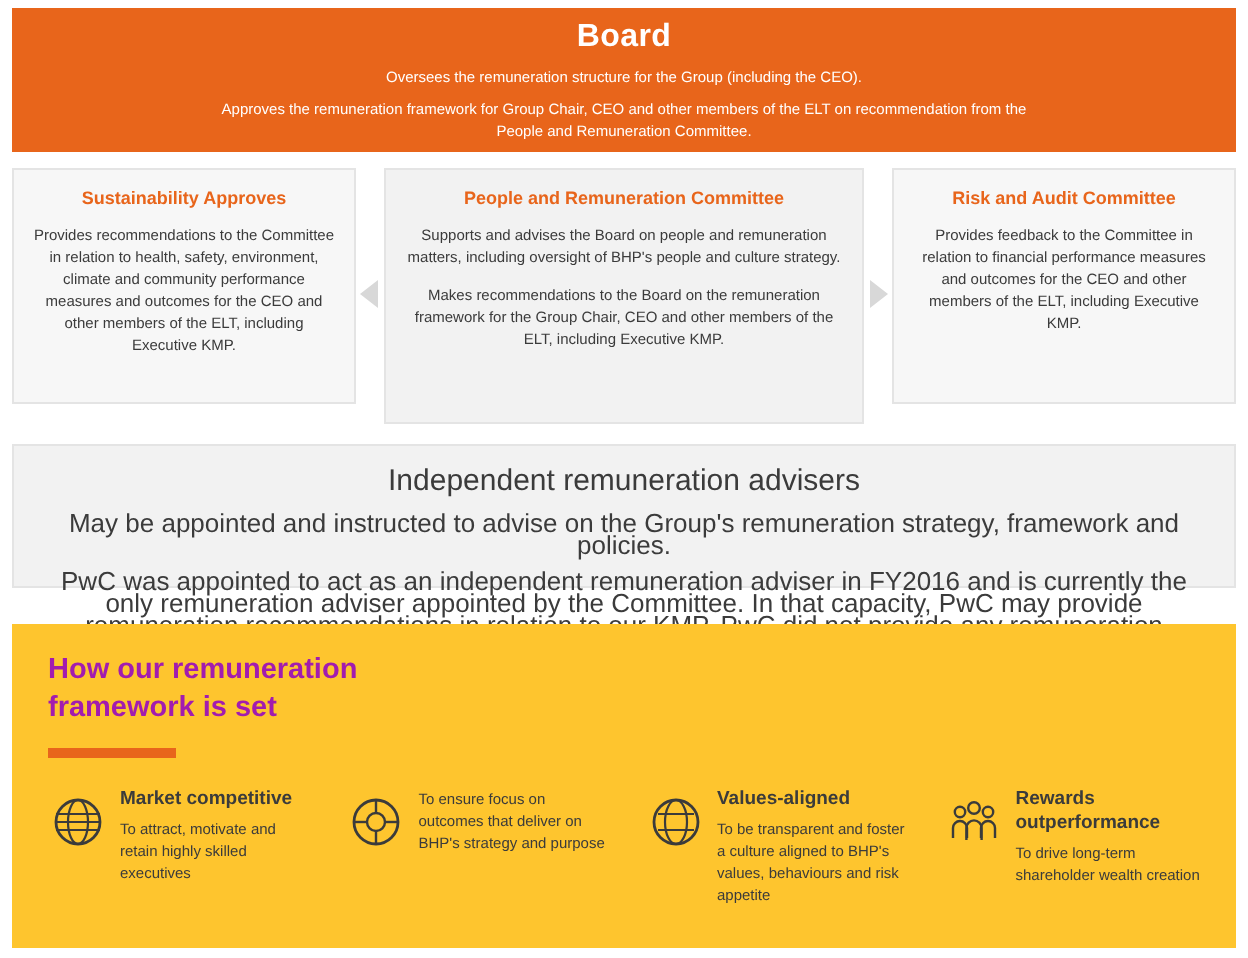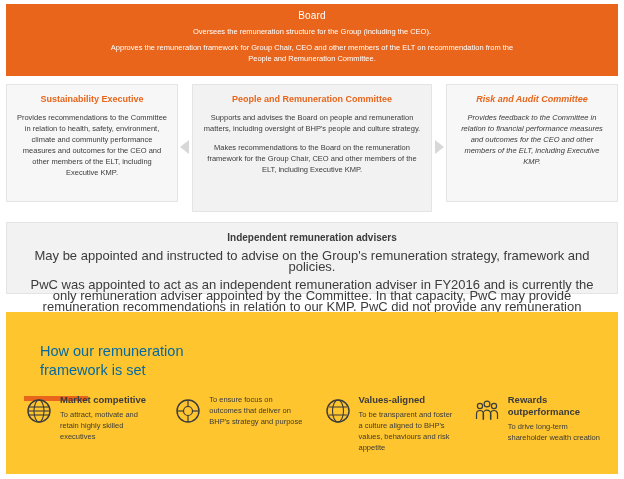--- a/index.html
+++ b/index.html
@@ -27,22 +27,22 @@
     top: 4px;
     width: 612px;
     height: 72px;
     background: #e8651b;
     color: #ffffff;
     text-align: center;
     padding-top: 6px;
     box-sizing: border-box;
   }
   .board-title {
-    font-size: 10px;
-    font-weight: normal;
+    font-size: 16px;
+    font-weight: bold;
     letter-spacing: .2px;
     margin-bottom: 5px;
   }
   .board-line {
     font-size: 7.5px;
     line-height: 11px;
     padding: 0 94px;
   }
   .board-line.second {
     margin-top: 5px;
@@ -60,21 +60,21 @@
     position: absolute;
     top: 0;
     background: #f7f7f7;
     border: 1px solid #e4e4e4;
     box-sizing: border-box;
     text-align: center;
     padding: 8px 8px 6px 8px;
   }
   .cbox.sustainability { left: 0; width: 172px; height: 118px; }
   .cbox.people { left: 186px; width: 240px; height: 128px; background:#f2f2f2;}
-  .cbox.risk { left: 440px; width: 172px; height: 118px; font-style: italic; }
+  .cbox.risk { left: 440px; width: 172px; height: 118px; }
 
   .cbox h3 {
     margin: 0 0 7px 0;
     font-size: 9px;
     font-weight: bold;
     color: #e8651b;
     line-height: 12px;
   }
   .cbox p {
     margin: 0;
@@ -111,22 +111,22 @@
     width: 612px;
     height: 72px;
     background: #f2f2f2;
     border: 1px solid #e4e4e4;
     box-sizing: border-box;
     text-align: center;
     padding: 9px 14px;
   }
   .advisers h3 {
     margin: 0 0 7px 0;
-    font-size: 10px;
-    font-weight: bold;
+    font-size: 15px;
+    font-weight: normal;
     color: #3b3b3b;
   }
   .advisers p {
     margin: 0;
     font-size: 13px;
     line-height: 11px;
     color: #3b3b3b;
   }
   .advisers p + p { margin-top: 7px; }
 
@@ -135,24 +135,24 @@
     position: absolute;
     left: 6px;
     top: 312px;
     width: 612px;
     height: 162px;
     background: #fec52e;
     box-sizing: border-box;
     padding: 14px 18px 0 18px;
   }
   .framework h2 {
-    margin: 16px;
+    margin: 0;
     font-size: 14.5px;
-    font-weight: normal;
-    color: #0369a1;
+    font-weight: bold;
+    color: #a21caf;
     line-height: 19px;
     width: 210px;
   }
   .rule {
     margin-top: 10px;
     width: 64px;
     height: 5px;
     background: #e8651b;
   }
 
@@ -197,21 +197,21 @@
 
   <div class="board">
     <div class="board-title">Board</div>
     <div class="board-line">Oversees the remuneration structure for the Group (including the CEO).</div>
     <div class="board-line second">Approves the remuneration framework for Group Chair, CEO and other members of the ELT on recommendation from the People and Remuneration Committee.</div>
   </div>
 
   <div class="committees">
 
     <div class="cbox sustainability">
-      <h3>Sustainability Executive</h3>
+      <h3>Sustainability Approves</h3>
       <p>Provides recommendations to the Committee in relation to health, safety, environment, climate and community performance measures and outcomes for the CEO and other members of the ELT, including Executive KMP.</p>
     </div>
 
     <div class="arrow-left"></div>
 
     <div class="cbox people">
       <h3>People and Remuneration Committee</h3>
       <p>Supports and advises the Board on people and remuneration matters, including oversight of BHP's people and culture strategy.</p>
       <p>Makes recommendations to the Board on the remuneration framework for the Group Chair, CEO and other members of the ELT, including Executive KMP.</p>
     </div>

